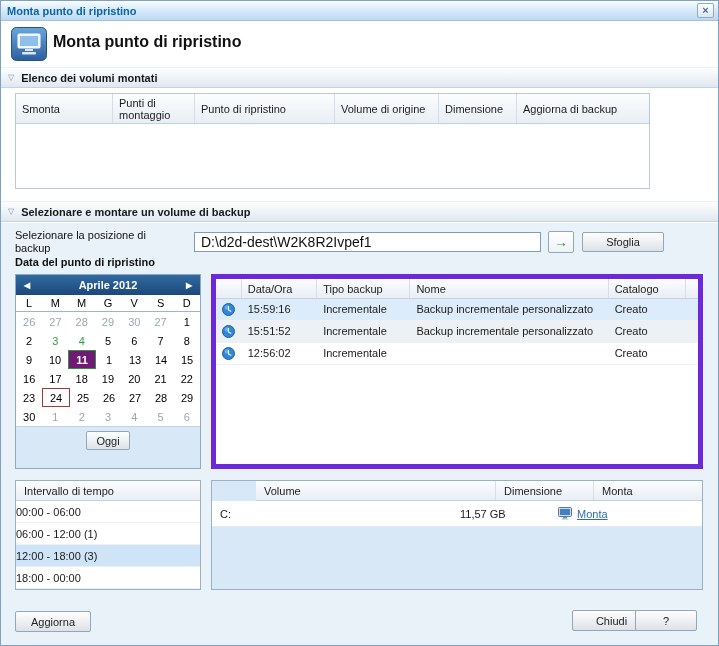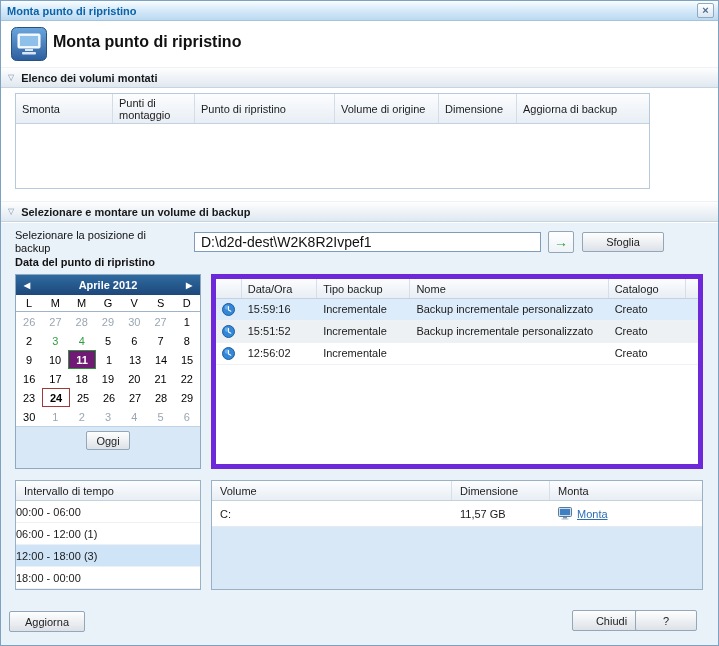--- a/index.html
+++ b/index.html
@@ -60,21 +60,21 @@
     display:flex; align-items:center; font-weight:bold; flex:0 0 auto; }
   .cal-nav { width:22px; text-align:center; font-size:8px; color:#fff; }
   .cal-month { flex:1; text-align:center; }
   .cal-dayrow { height:17px; display:flex; border-bottom:1px solid #9fb4c8; flex:0 0 auto; }
   .cal-grid { height:114px; flex:0 0 auto; }
   .cal-row { height:19px; display:flex; }
   .cal-cell { flex:1; display:flex; align-items:center; justify-content:center; color:#000; }
   .day.muted { color:#9aa6b2; }
   .day.green { color:#2f9e41; }
   .day.today { background:#701a75; border:1px solid #2d9238; color:#fff; font-weight:bold; }
-  .day.selected { border:1px solid #a03a3a; font-weight:bold; background:#fff; }
+  .day.selected { border:1px solid #a03a3a; font-weight:normal; background:#fff; }
   .cal-footer { flex:1; background:#d8e8f6; border-top:1px solid #c0d3e5;
     display:flex; align-items:flex-start; justify-content:center; padding-top:4px; }
   .today-btn { width:44px; height:19px; }
 
   
   .rp-table { position:absolute; left:210px; top:273px; width:492px; height:195px;
     border:5px solid #6d28d9; background:#fff; display:flex; flex-direction:column; }
   .rp-head { height:20px; display:flex; background:linear-gradient(#fcfdfe,#e8eef5);
     border-bottom:1px solid #c3d2e0; flex:0 0 auto; }
   .rp-hcell { padding:0 6px; display:flex; align-items:center; color:#1c1c1c;
@@ -95,31 +95,31 @@
     border-bottom:1px solid #c3d2e0; display:flex; align-items:center; padding-left:8px;
     color:#1c1c1c; flex:0 0 auto; }
   .tr-row { height:22px; display:flex; align-items:center; padding-left:0;
     border-bottom:1px solid #edf1f5; }
   .tr-row.sel { background:#cfe4f7; }
 
   
   .vol-table { position:absolute; left:210px; top:479px; width:492px; height:110px;
     border:1px solid #9ab0c4; background:#d9e8f6; display:flex; flex-direction:column; }
   .vol-head { height:20px; display:flex; background:linear-gradient(#fcfdfe,#e8eef5);
-    border-bottom:1px solid #c3d2e0; flex:0 0 auto; }
+    border-bottom:1px solid #c3d2e0; flex:0 0 auto;margin-left:44px; }
   .vol-hcell { padding:0 8px; display:flex; align-items:center; color:#1c1c1c;
     border-right:1px solid #d6dfe9; }
   .vc1{width:240px} .vc2{width:98px} .vc3{flex:1; border-right:none;}
   .vol-row { height:26px; display:flex; background:#fff; border-bottom:1px solid #e3eaf2; }
   .vol-cell { padding:0 8px; display:flex; align-items:center; gap:5px; }
   .mount-link { color:#2e6db4; text-decoration:underline; }
   .mount-icon-wrap { display:inline-flex; }
 
   
-  .refresh-btn { position:absolute; left:8px; top:610px; width:76px; height:21px; }
+  .refresh-btn { position:absolute; left:14px; top:610px; width:76px; height:21px; }
   .close-btn2 { position:absolute; left:545px; top:609px; width:79px; height:21px;margin-left:26px; }
   .help-btn { position:absolute; left:634px; top:609px; width:62px; height:21px; }
 </style>
 </head>
 <body>
 
 <div class="window">
 
   <div class="titlebar">
     <span class="titlebar-text">Monta punto di ripristino</span>

